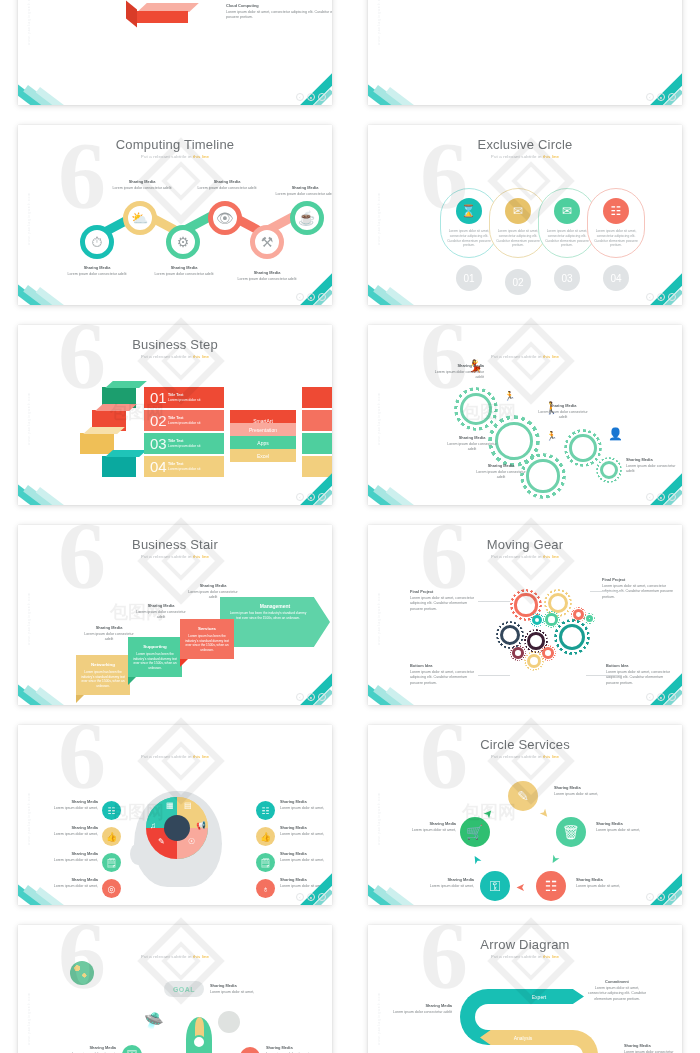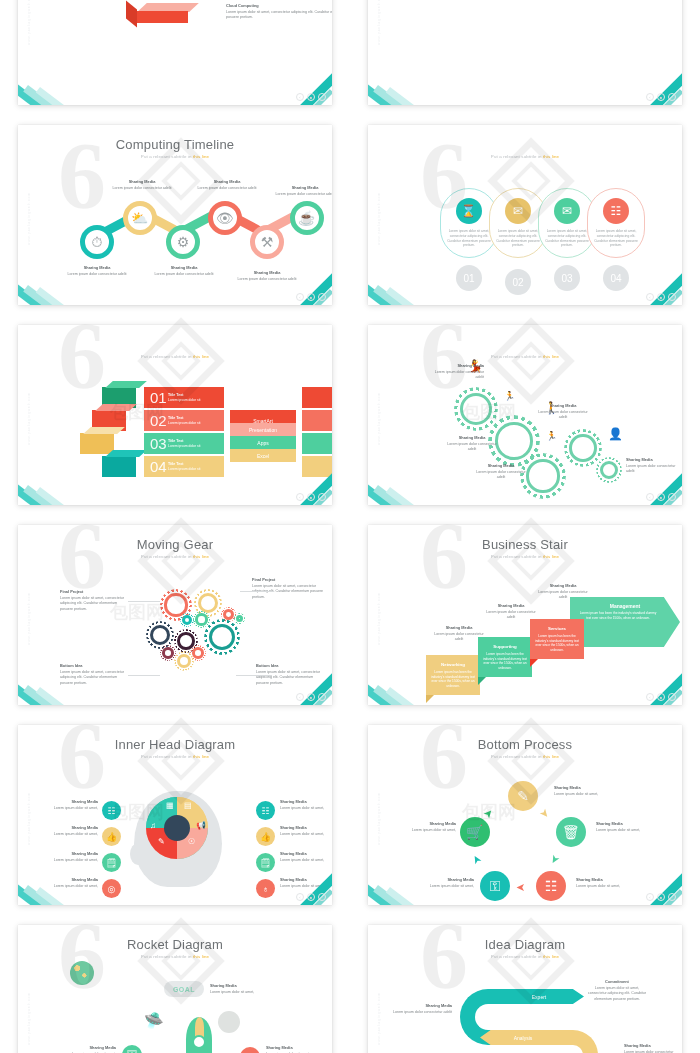--- a/index.html
+++ b/index.html
@@ -282,20 +282,21 @@
         <span>■</span>
         <span>›</span>
       </div>
     </div>
       </div>
   </div>
 
   <div class="cell">
     <div class="slide">
         <div class="inner">
+      <div class="s-title">Exclusive Circle</div>
       <div class="s-sub">
         <span>Put a relevant subtitle in </span><span class="accent">this line</span></div>
       <div class="vmark">www.packagingweb.com</div>
 
       <div class="ec-card" style="left:72px;top:63px;border-color:#a9e6e2;">
         <div class="ec-ic" style="background:#18bfb4;">⌛</div>
         <div class="ec-tx">Lorem ipsum dolor sit amet, consectetur adipiscing elit. Curabitur elementum posuere pretium.</div>
           </div>
       <div class="ec-card" style="left:121px;top:63px;border-color:#ecdcb0;">
         <div class="ec-ic" style="background:#e8c36a;">✉</div>
@@ -329,20 +330,21 @@
         <span>■</span>
         <span>›</span>
       </div>
     </div>
       </div>
   </div>
 
   <div class="cell">
     <div class="slide">
         <div class="inner">
+      <div class="s-title">Business Step</div>
       <div class="s-sub">
         <span>Put a relevant subtitle in </span><span class="accent">this line</span></div>
       <div class="vmark">www.packagingweb.com</div>
 
       <div class="cube" style="left:84px;top:62px;">
             <div class="cf" style="background:#1c9e6e;"></div>
             <div class="ct" style="background:#4ecf9e;"></div>
           </div>
       <div class="cube" style="left:74px;top:85px;">
             <div class="cf" style="background:#ee4a34;"></div>
@@ -435,20 +437,79 @@
 
       <div class="txt rt" style="left:58px;top:38px;width:58px;">
         <b>Sharing Media</b><span>Lorem ipsum dolor consectetur adelit</span></div>
       <div class="txt ctr" style="left:76px;top:110px;width:56px;">
         <b>Sharing Media</b><span>Lorem ipsum dolor consectetur adelit</span></div>
       <div class="txt ctr" style="left:104px;top:138px;width:58px;">
         <b>Sharing Media</b><span>Lorem ipsum dolor consectetur adelit</span></div>
       <div class="txt ctr" style="left:166px;top:78px;width:58px;">
         <b>Sharing Media</b><span>Lorem ipsum dolor consectetur adelit</span></div>
       <div class="txt" style="left:258px;top:132px;width:58px;">
+        <b>Sharing Media</b><span>Lorem ipsum dolor consectetur adelit</span></div>
+
+      <div class="stripes">
+            <i class="s1"></i>
+            <i class="s2"></i>
+            <i class="s3"></i>
+          </div>
+      <div class="corner">
+            <i class="a"></i>
+            <i class="b"></i>
+          </div>
+      <div class="navdots">
+        <span>‹</span>
+        <span>■</span>
+        <span>›</span>
+      </div>
+    </div>
+      </div>
+  </div>
+
+  <div class="cell">
+    <div class="slide">
+        <div class="inner">
+      <div class="s-title">Business Stair</div>
+      <div class="s-sub">
+        <span>Put a relevant subtitle in </span><span class="accent">this line</span></div>
+      <div class="vmark">www.packagingweb.com</div>
+
+      <div class="arw" style="left:202px;top:72px;width:110px;height:50px;">
+        <div class="ab" style="background:#5fd3a8;"></div>
+        <div class="al" style="flex-direction:column;justify-content:flex-start;padding-top:6px;">
+          <div style="font-size:5px;font-weight:700;">Management</div>
+          <div style="font-size:3.2px;text-align:center;line-height:1.45;padding:2px 22px 0 8px;">Lorem ipsum has been the industry's standard dummy text ever since the 1500s, when an unknown.</div>
+        </div>
+          </div>
+
+      <div class="stair" style="left:58px;top:130px;background:#f0ce80;">
+        <div class="lbl">Networking</div>
+        <div class="bd">Lorem ipsum has been the industry's standard dummy text ever since the 1500s, when an unknown.</div>
+        <div class="fold" style="background:#e0b85e;clip-path:polygon(0 0,100% 0,0 100%);"></div>
+          </div>
+
+      <div class="stair" style="left:110px;top:112px;background:#4ecf9e;">
+        <div class="lbl">Supporting</div>
+        <div class="bd">Lorem ipsum has been the industry's standard dummy text ever since the 1500s, when an unknown.</div>
+        <div class="fold" style="background:#2eb07d;clip-path:polygon(0 0,100% 0,0 100%);"></div>
+          </div>
+
+      <div class="stair" style="left:162px;top:94px;background:#f4715f;">
+        <div class="lbl">Services</div>
+        <div class="bd">Lorem ipsum has been the industry's standard dummy text ever since the 1500s, when an unknown.</div>
+        <div class="fold" style="background:#ee3b28;clip-path:polygon(0 0,100% 0,0 100%);"></div>
+          </div>
+
+      <div class="txt ctr" style="left:62px;top:100px;width:58px;">
+        <b>Sharing Media</b><span>Lorem ipsum dolor consectetur adelit</span></div>
+      <div class="txt ctr" style="left:114px;top:78px;width:58px;">
+        <b>Sharing Media</b><span>Lorem ipsum dolor consectetur adelit</span></div>
+      <div class="txt ctr" style="left:166px;top:58px;width:58px;">
         <b>Sharing Media</b><span>Lorem ipsum dolor consectetur adelit</span></div>
 
       <div class="stripes">
             <i class="s1"></i>
             <i class="s2"></i>
             <i class="s3"></i>
           </div>
       <div class="corner">
             <i class="a"></i>
             <i class="b"></i>
@@ -511,80 +572,20 @@
         <span>■</span>
         <span>›</span>
       </div>
     </div>
       </div>
   </div>
 
   <div class="cell">
     <div class="slide">
         <div class="inner">
-      <div class="s-title">Business Stair</div>
-      <div class="s-sub">
-        <span>Put a relevant subtitle in </span><span class="accent">this line</span></div>
-      <div class="vmark">www.packagingweb.com</div>
-
-      <div class="arw" style="left:202px;top:72px;width:110px;height:50px;">
-        <div class="ab" style="background:#5fd3a8;"></div>
-        <div class="al" style="flex-direction:column;justify-content:flex-start;padding-top:6px;">
-          <div style="font-size:5px;font-weight:700;">Management</div>
-          <div style="font-size:3.2px;text-align:center;line-height:1.45;padding:2px 22px 0 8px;">Lorem ipsum has been the industry's standard dummy text ever since the 1500s, when an unknown.</div>
-        </div>
-          </div>
-
-      <div class="stair" style="left:58px;top:130px;background:#f0ce80;">
-        <div class="lbl">Networking</div>
-        <div class="bd">Lorem ipsum has been the industry's standard dummy text ever since the 1500s, when an unknown.</div>
-        <div class="fold" style="background:#e0b85e;clip-path:polygon(0 0,100% 0,0 100%);"></div>
-          </div>
-
-      <div class="stair" style="left:110px;top:112px;background:#4ecf9e;">
-        <div class="lbl">Supporting</div>
-        <div class="bd">Lorem ipsum has been the industry's standard dummy text ever since the 1500s, when an unknown.</div>
-        <div class="fold" style="background:#2eb07d;clip-path:polygon(0 0,100% 0,0 100%);"></div>
-          </div>
-
-      <div class="stair" style="left:162px;top:94px;background:#f4715f;">
-        <div class="lbl">Services</div>
-        <div class="bd">Lorem ipsum has been the industry's standard dummy text ever since the 1500s, when an unknown.</div>
-        <div class="fold" style="background:#ee3b28;clip-path:polygon(0 0,100% 0,0 100%);"></div>
-          </div>
-
-      <div class="txt ctr" style="left:62px;top:100px;width:58px;">
-        <b>Sharing Media</b><span>Lorem ipsum dolor consectetur adelit</span></div>
-      <div class="txt ctr" style="left:114px;top:78px;width:58px;">
-        <b>Sharing Media</b><span>Lorem ipsum dolor consectetur adelit</span></div>
-      <div class="txt ctr" style="left:166px;top:58px;width:58px;">
-        <b>Sharing Media</b><span>Lorem ipsum dolor consectetur adelit</span></div>
-
-      <div class="stripes">
-            <i class="s1"></i>
-            <i class="s2"></i>
-            <i class="s3"></i>
-          </div>
-      <div class="corner">
-            <i class="a"></i>
-            <i class="b"></i>
-          </div>
-      <div class="navdots">
-        <span>‹</span>
-        <span>■</span>
-        <span>›</span>
-      </div>
-    </div>
-      </div>
-  </div>
-
-  <div class="cell">
-    <div class="slide">
-        <div class="inner">
-      <div class="s-title">Inner Head Diagram</div>
       <div class="s-sub">
         <span>Put a relevant subtitle in </span><span class="accent">this line</span></div>
       <div class="vmark">www.packagingweb.com</div>
 
       <div class="head" style="left:116px;top:66px;"></div>
       <div style="position:absolute;left:112px;top:118px;width:16px;height:22px;background:#e2e5e7;border-radius:50% 0 0 50%;"></div>
 
       <div class="pie" style="left:128px;top:72px;">
         <i style="background:#30c8b0;left:0;top:0;transform:rotate(0deg);"></i>
         <i style="background:#f2cf7e;left:50%;top:0;transform-origin:0 100%;"></i>
@@ -662,21 +663,21 @@
         <span>■</span>
         <span>›</span>
       </div>
     </div>
       </div>
   </div>
 
   <div class="cell">
     <div class="slide">
         <div class="inner">
-      <div class="s-title">Bottom Process</div>
+      <div class="s-title">Circle Services</div>
       <div class="s-sub">
         <span>Put a relevant subtitle in </span><span class="accent">this line</span></div>
       <div class="vmark">www.packagingweb.com</div>
 
       <div class="cp" style="left:140px;top:56px;background:#f0ce80;">
             <span>✎</span>
           </div>
       <div class="cp" style="left:188px;top:92px;background:#4ecf9e;">
             <span>🗑</span>
           </div>
@@ -721,21 +722,20 @@
         <span>■</span>
         <span>›</span>
       </div>
     </div>
       </div>
   </div>
 
   <div class="cell">
     <div class="slide">
         <div class="inner">
-      <div class="s-title">Rocket Diagram</div>
       <div class="s-sub">
         <span>Put a relevant subtitle in </span><span class="accent">this line</span></div>
       <div class="vmark">www.packagingweb.com</div>
 
       <div class="planet" style="left:52px;top:36px;width:24px;height:24px;background:#6ec9a0;">
         <div style="position:absolute;inset:0;border-radius:50%;background:radial-gradient(circle at 30% 30%, #f0d486 12%, transparent 13%), radial-gradient(circle at 60% 60%, #f0d486 10%, transparent 11%);"></div>
           </div>
       <div class="planet" style="left:200px;top:86px;width:22px;height:22px;background:#dfe2e0;"></div>
 
       <div class="goal" style="left:146px;top:56px;">GOAL</div>
@@ -762,21 +762,21 @@
       <div class="txt" style="left:192px;top:58px;width:58px;">
         <b>Sharing Media</b><span>Lorem ipsum dolor sit amet,</span></div>
 
     </div>
       </div>
   </div>
 
   <div class="cell">
     <div class="slide">
         <div class="inner">
-      <div class="s-title">Idea Diagram</div>
+      <div class="s-title">Arrow Diagram</div>
       <div class="s-sub">
         <span>Put a relevant subtitle in </span><span class="accent">this line</span></div>
       <div class="vmark">www.packagingweb.com</div>
 
       <div style="position:absolute;left:92px;top:64px;width:60px;height:56px;border:15px solid #18bfb4;border-right:none;border-radius:28px 0 0 28px;"></div>
       <div class="arw" style="left:140px;top:64px;width:76px;height:15px;">
         <div class="ab" style="background:#18bfb4;"></div>
         <div class="al" style="padding-right:14px;">Expert</div>
           </div>
 

